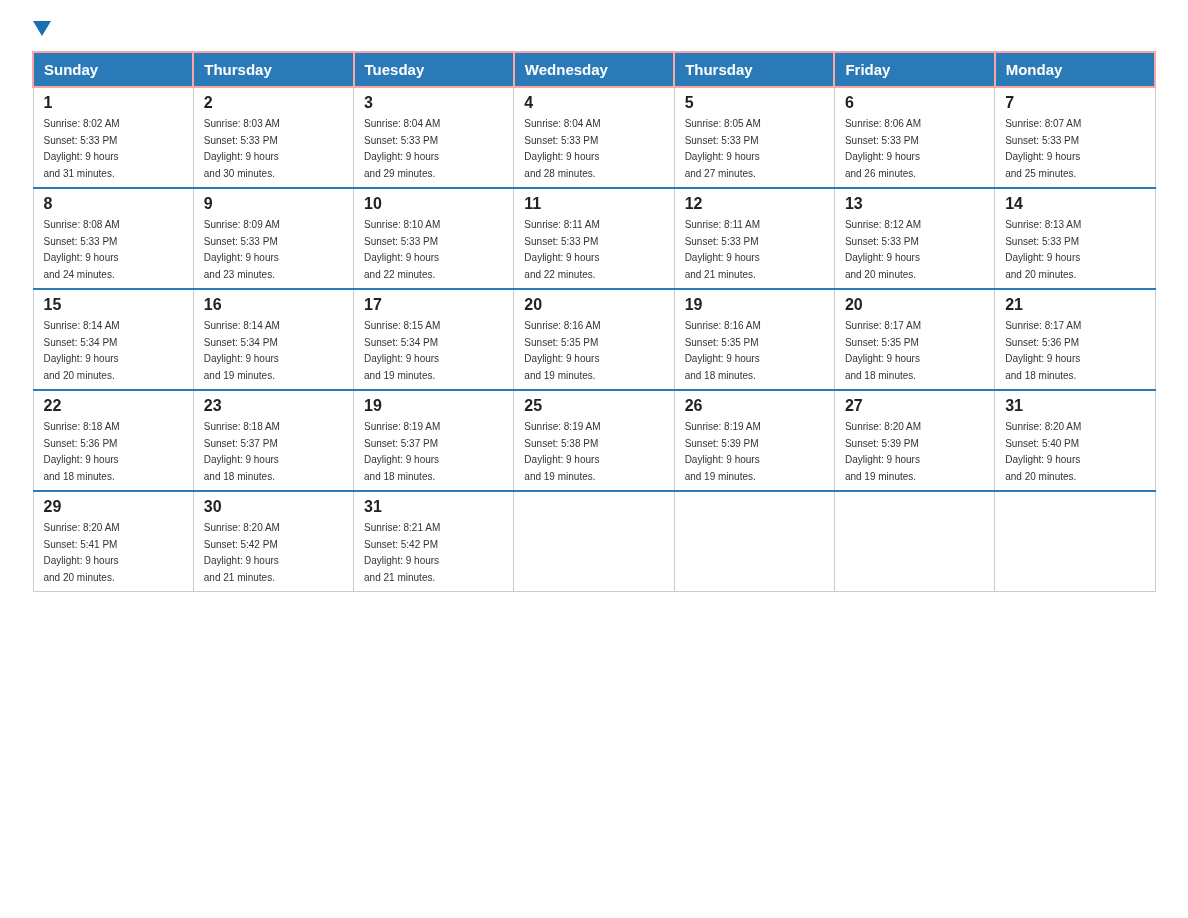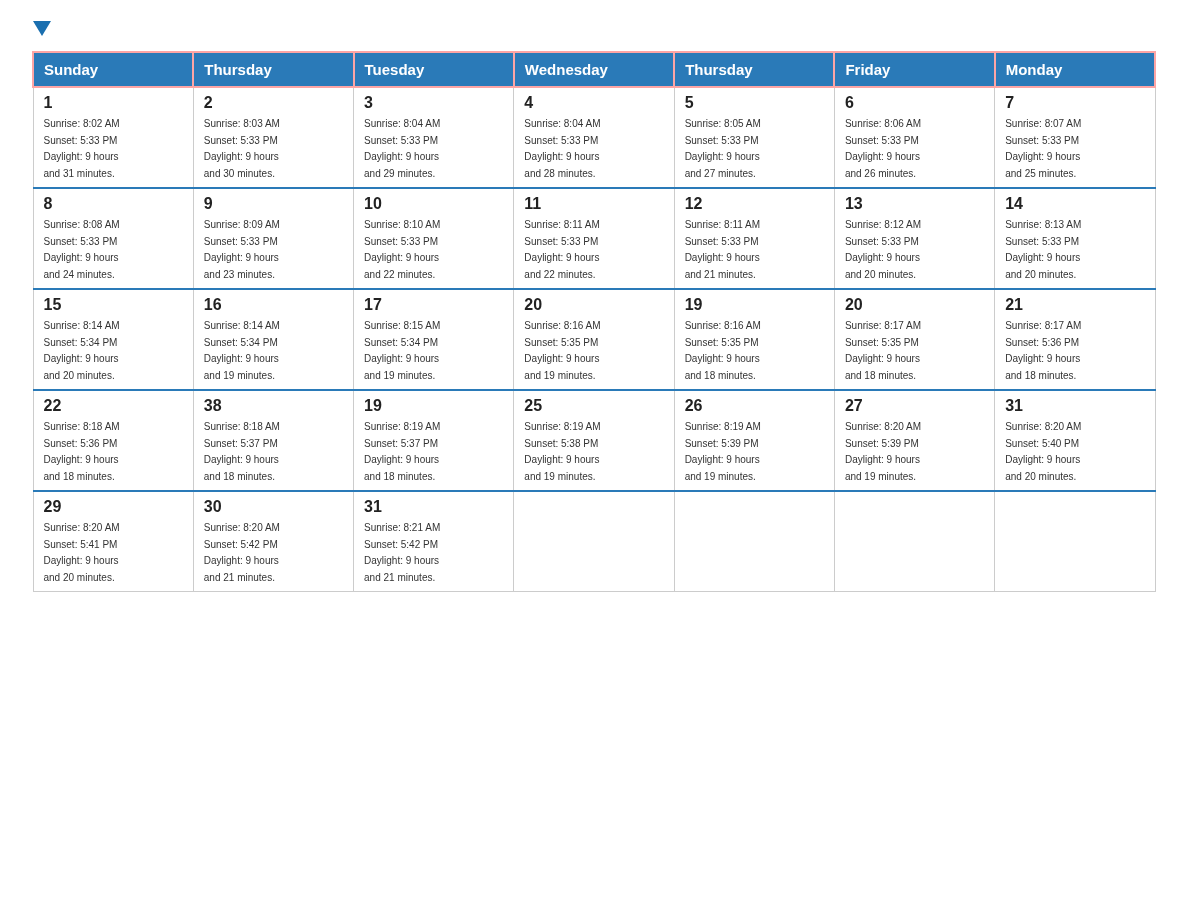--- a/index.html
+++ b/index.html
@@ -226,21 +226,21 @@
         <span class="day-num">21</span>
         <span class="day-info">Sunrise: 8:17 AM<br>Sunset: 5:36 PM<br>Daylight: 9 hours<br>and 18 minutes.</span>
       </td>
       </tr>
       <tr>
         <td>
         <span class="day-num">22</span>
         <span class="day-info">Sunrise: 8:18 AM<br>Sunset: 5:36 PM<br>Daylight: 9 hours<br>and 18 minutes.</span>
       </td>
         <td>
-        <span class="day-num">38</span>
+        <span class="day-num">23</span>
         <span class="day-info">Sunrise: 8:18 AM<br>Sunset: 5:37 PM<br>Daylight: 9 hours<br>and 18 minutes.</span>
       </td>
         <td>
         <span class="day-num">19</span>
         <span class="day-info">Sunrise: 8:19 AM<br>Sunset: 5:37 PM<br>Daylight: 9 hours<br>and 18 minutes.</span>
       </td>
         <td>
         <span class="day-num">25</span>
         <span class="day-info">Sunrise: 8:19 AM<br>Sunset: 5:38 PM<br>Daylight: 9 hours<br>and 19 minutes.</span>
       </td>

